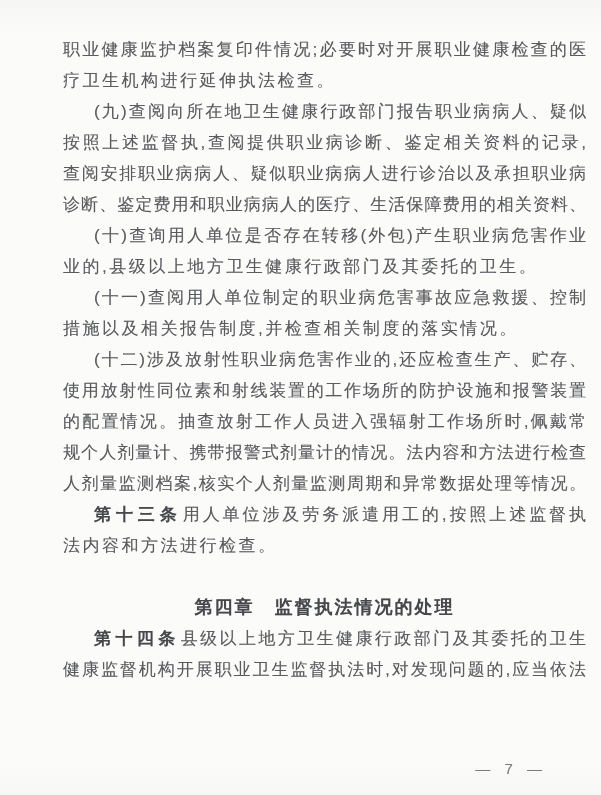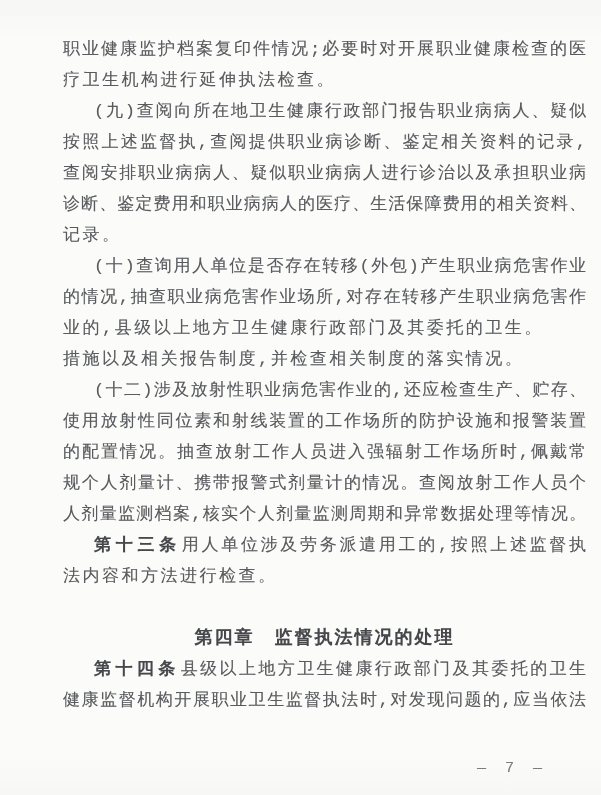--- a/index.html
+++ b/index.html
@@ -6,21 +6,21 @@
     margin: 0;
     padding: 0;
     background: #ffffff;
   }
   .page {
     position: relative;
     width: 601px;
     height: 795px;
     overflow: hidden;
     background: linear-gradient(180deg, #f6f6f4 0%, #fbfbf9 5%, #fbfbf9 95%, #f7f7f5 100%);
-    font-family: Liberation Mono, monospace;
+    font-family: Liberation Sans, sans-serif;
   }
   .textblock {
     position: absolute;
     left: 63px;
     top: 34px;
     width: 523px;
   }
   .line {
     height: 31px;
     line-height: 31px;
@@ -68,29 +68,28 @@
 <body>
 
 <div class="page">
   <div class="textblock">
       <div class="line j">职业健康监护档案复印件情况;必要时对开展职业健康检查的医</div>
       <div class="line">疗卫生机构进行延伸执法检查。</div>
       <div class="line j indent">(九)查阅向所在地卫生健康行政部门报告职业病病人、疑似</div>
       <div class="line j">按照上述监督执,查阅提供职业病诊断、鉴定相关资料的记录,</div>
       <div class="line j">查阅安排职业病病人、疑似职业病病人进行诊治以及承担职业病</div>
       <div class="line j">诊断、鉴定费用和职业病病人的医疗、生活保障费用的相关资料、</div>
-      <div class="line">记录。</div>
       <div class="line j indent">(十)查询用人单位是否存在转移(外包)产生职业病危害作业</div>
-      <div class="line j">的情况,抽查职业病危害作业场所,对存在转移产生职业病危害作</div>
       <div class="line">业的,县级以上地方卫生健康行政部门及其委托的卫生。</div>
+      <div class="line j indent">(十一)查阅用人单位制定的职业病危害事故应急救援、控制</div>
       <div class="line">措施以及相关报告制度,并检查相关制度的落实情况。</div>
       <div class="line j indent">(十二)涉及放射性职业病危害作业的,还应检查生产、贮存、</div>
       <div class="line j">使用放射性同位素和射线装置的工作场所的防护设施和报警装置</div>
       <div class="line j">的配置情况。抽查放射工作人员进入强辐射工作场所时,佩戴常</div>
-      <div class="line j">规个人剂量计、携带报警式剂量计的情况。查阅放射工作人员个</div>
+      <div class="line j">规个人剂量计、携带报警式剂量计的情况。法内容和方法进行检查</div>
       <div class="line j">人剂量监测档案,核实个人剂量监测周期和异常数据处理等情况。</div>
       <div class="line j indent"><span class="lead">第十三条</span>用人单位涉及劳务派遣用工的,按照上述监督执</div>
       <div class="line">法内容和方法进行检查。</div>
       <div class="line"></div>
       <div class="line chapter">第四章　监督执法情况的处理</div>
       <div class="line j indent"><span class="lead">第十四条</span>县级以上地方卫生健康行政部门及其委托的卫生</div>
       <div class="line j">健康监督机构开展职业卫生监督执法时,对发现问题的,应当依法</div>
     </div>
   <div class="pagenum">— 7 —</div>
 </div>

